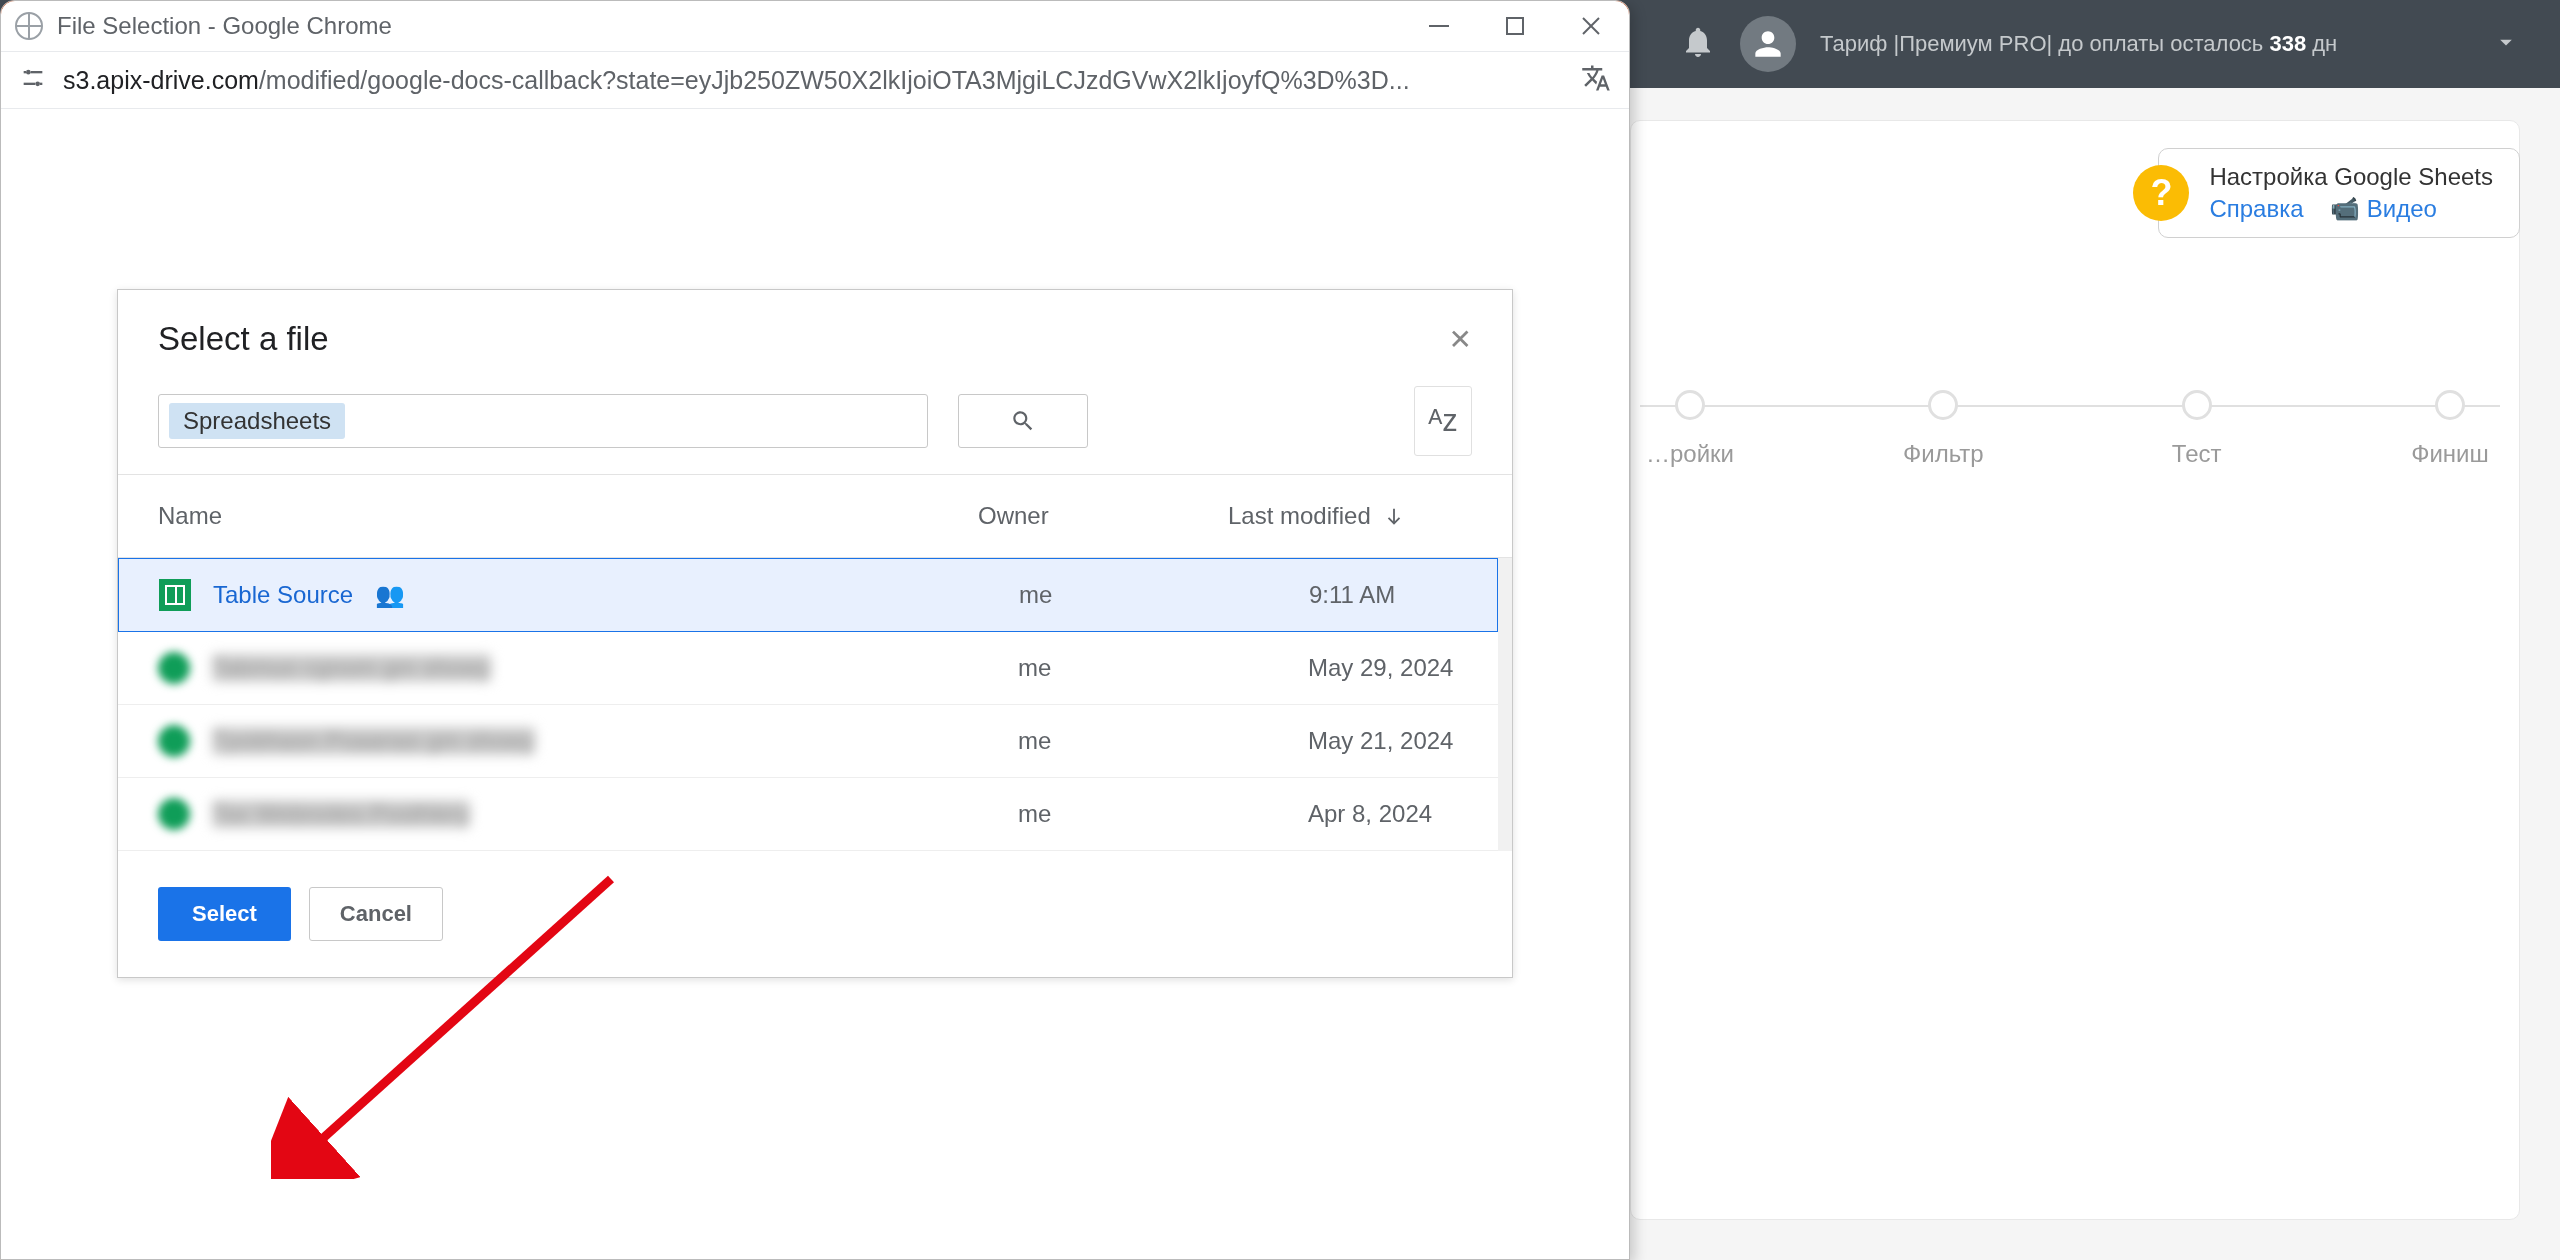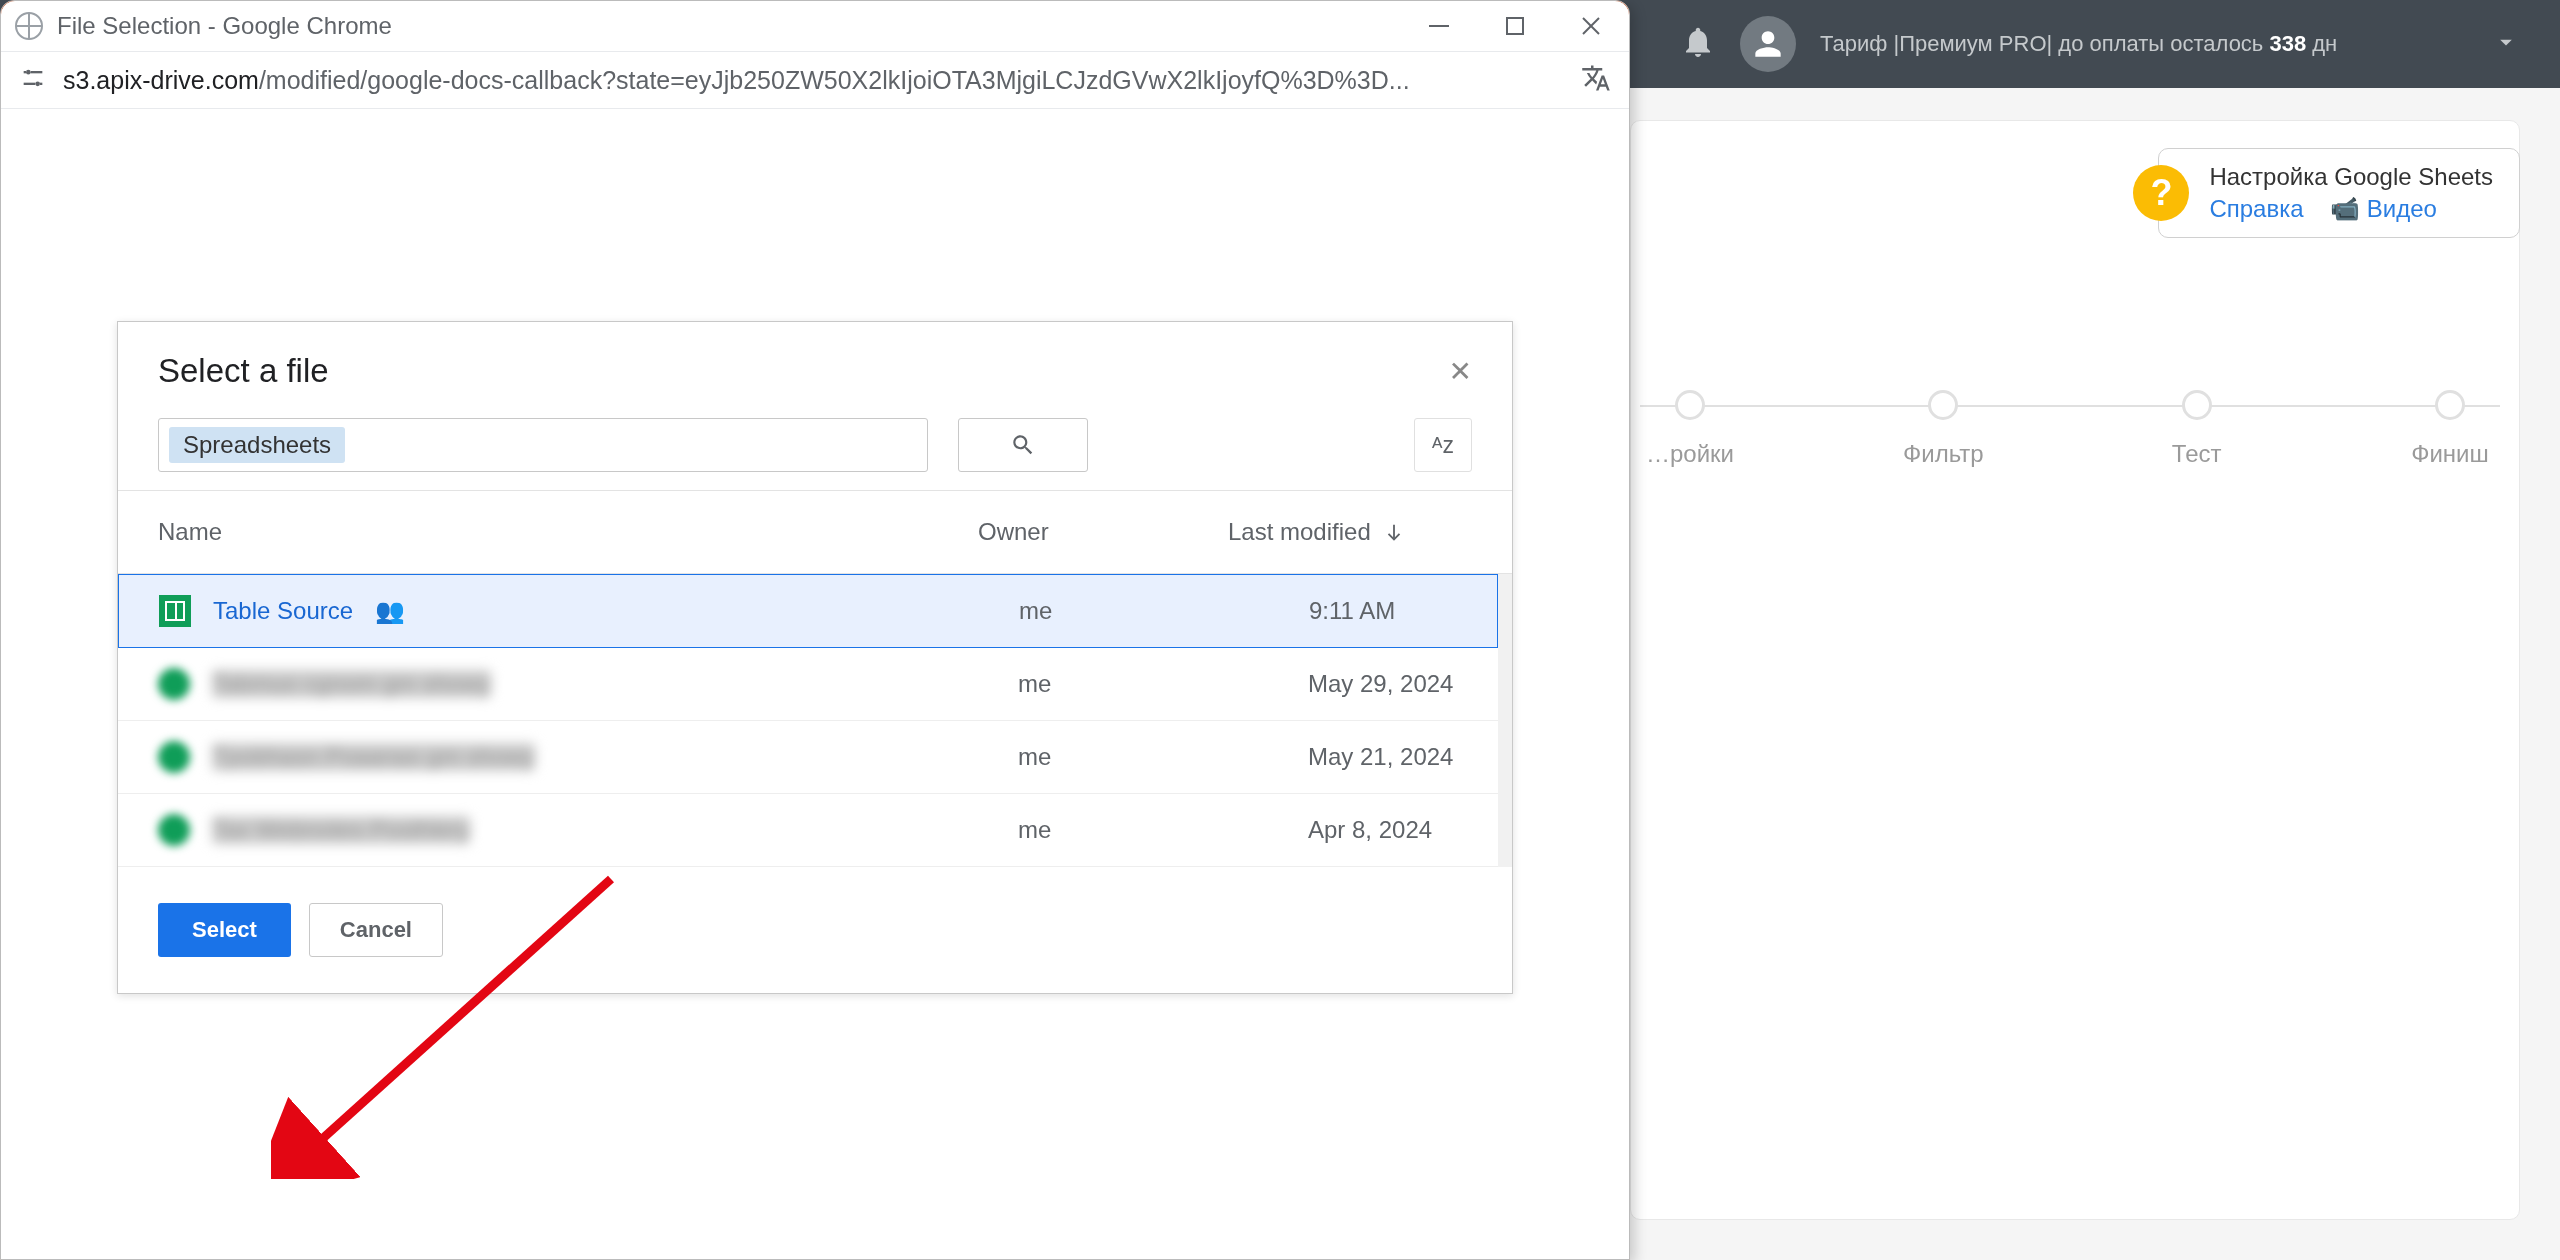--- a/index.html
+++ b/index.html
@@ -175,21 +175,20 @@
 
     
     .picker {
       position: absolute;
       top: 180px;
       left: 116px;
       right: 116px;
       background: #fff;
       border: 1px solid #c8c8c8;
       box-shadow: 0 2px 8px rgba(0,0,0,.12);
-      margin-top: 32px;
     }
     .picker-head {
       display: flex;
       justify-content: space-between;
       align-items: center;
       padding: 30px 40px 24px;
     }
     .picker-title { font-size: 33px; color: #202124; }
     .picker-close { font-size: 28px; color: #888; cursor: pointer; }
 
@@ -220,27 +219,27 @@
       height: 54px;
       border: 1px solid #c8c8c8;
       border-radius: 3px;
       display: flex;
       align-items: center;
       justify-content: center;
     }
     .search-btn svg { fill: #5f6368; width: 26px; height: 26px; }
     .spacer { flex-grow: 1; }
     .sort-btn {
-      width: 58px; height: 54px;
+      width: 58px; height: 70px;
       border: 1px solid #e0e0e0;
       border-radius: 3px;
       display: flex;
       align-items: center;
       justify-content: center;
-      font-size: 23px;
+      font-size: 31px;
       color: #5f6368;
     }
 
     .file-table-head {
       display: flex;
       padding: 27px 40px;
       border-top: 1px solid #e3e3e3;
       border-bottom: 1px solid #e3e3e3;
       font-size: 24px;
       color: #5f6368;

